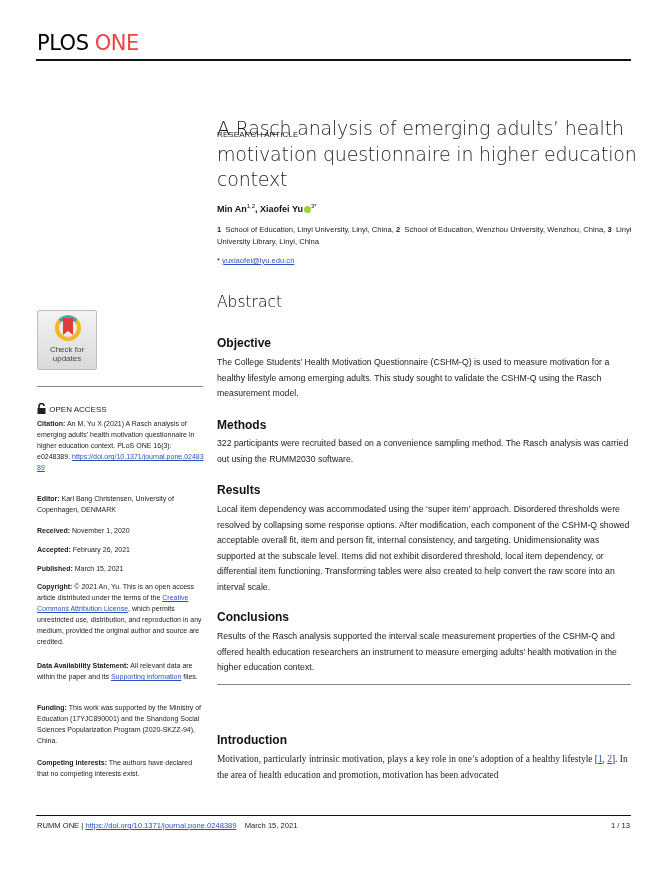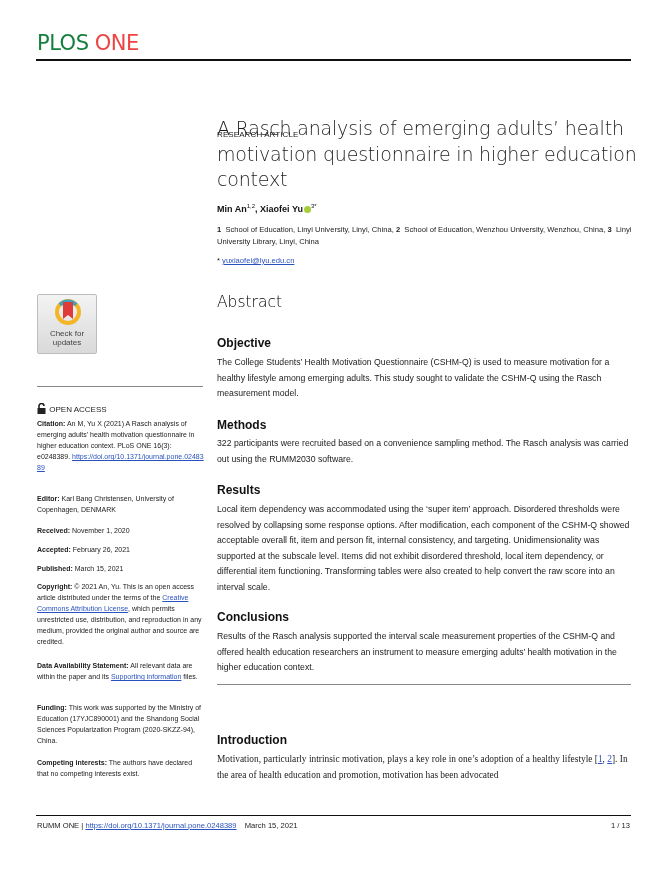--- a/index.html
+++ b/index.html
@@ -1,37 +1,37 @@
 <!DOCTYPE html>
 <html><head>
 <meta charset="utf-8">
 <style>
   html, body { margin: 0; padding: 0; background: #ffffff; }
   body { width: 671px; height: 872px; position: relative; overflow: hidden; font-family: "Liberation Sans", sans-serif; color: #1a1a1a; }
   .abs { position: absolute; }
 
   
   .logo { left: 37px; top: 31px; font-family: "DejaVu Sans", sans-serif; font-size: 21px; letter-spacing: -0.5px; font-weight: 500; }
-  .logo .plos { color: #15803d; }
+  .logo .plos { color: #000000; }
   .logo .one { color: #ef4444; }
   .top-rule { left: 36px; top: 59px; width: 595px; height: 1.5px; background: #111; }
 
   
   .article-type { left: 217px; top: 102px; font-size: 8px; color: #222; letter-spacing: 0.1px; margin-top: 28px; }
   .title { left: 217px; top: 116px; width: 420px; font-family: "DejaVu Sans", sans-serif; font-size: 19px; line-height: 25.5px; color: #1d1d1d; font-weight: 300; letter-spacing: -0.2px; }
   .authors { left: 217px; top: 203px; font-size: 9px; font-weight: bold; color: #111; }
   .authors sup { font-size: 6px; font-weight: normal; }
   .orcid { display: inline-block; width: 7px; height: 7px; border-radius: 50%; background: #a6ce39; vertical-align: -1px; margin-left: 1px; }
   .affil { left: 217px; top: 224px; width: 420px; font-size: 7.6px; line-height: 11.5px; color: #222; }
   .affil b { font-weight: bold; }
   .corr { left: 217px; top: 256px; font-size: 7.6px; color: #222; text-align: center; }
   .link { color: #2a52be; text-decoration: underline; }
 
   
-  .cfu { left: 37px; top: 294px; width: 60px; height: 60px; border: 1px solid #bdbdbd; background: linear-gradient(#f3f3f3, #d9d9d9); box-sizing: border-box; border-radius: 2px; padding-left: 12px; }
+  .cfu { left: 37px; top: 310px; width: 60px; height: 60px; border: 1px solid #bdbdbd; background: linear-gradient(#f3f3f3, #d9d9d9); box-sizing: border-box; border-radius: 2px; padding-left: 12px; }
   .cfu svg { position: absolute; left: 17px; top: 4px; }
   .cfu-text { position: absolute; left: 0; width: 58px; top: 34px; text-align: center; font-size: 8px; line-height: 9px; color: #444; }
 
   .left-rule { left: 37px; top: 386px; width: 166px; height: 1px; background: #888; }
 
   
   .oa { left: 37px; top: 403px; font-size: 8px; color: #222; }
   .oa .lock { display: inline-block; vertical-align: -2px; margin-right: 1px; }
   .side { left: 37px; width: 168px; font-size: 7px; line-height: 11px; color: #222; font-family: "Liberation Sans", sans-serif; }
   .side b { font-weight: bold; }

